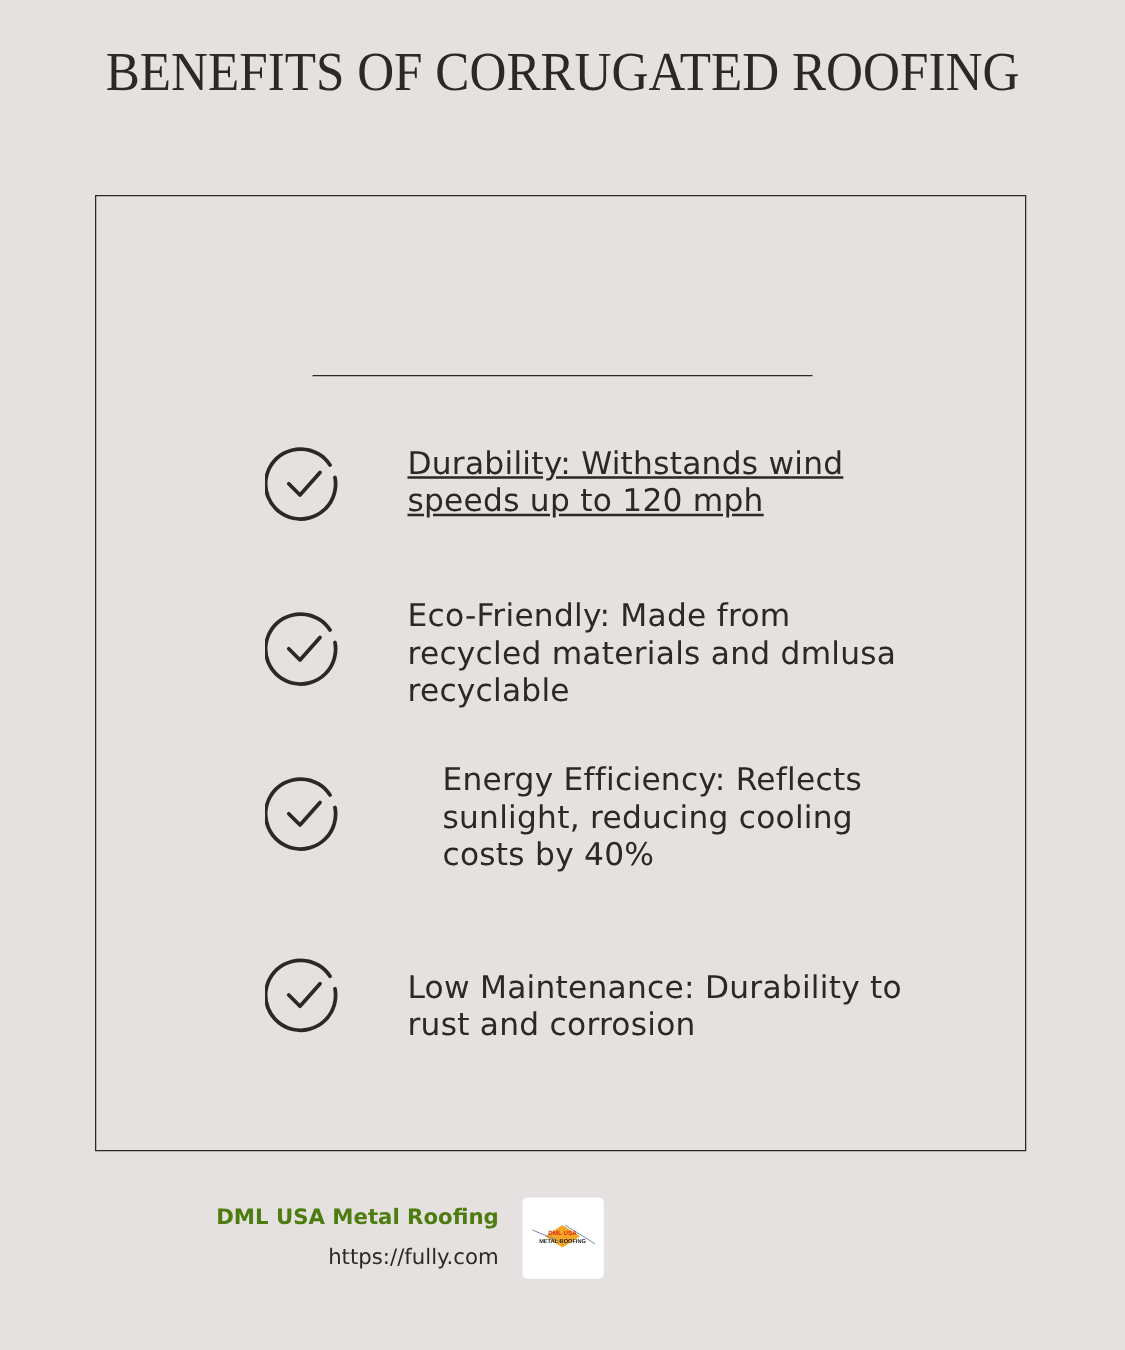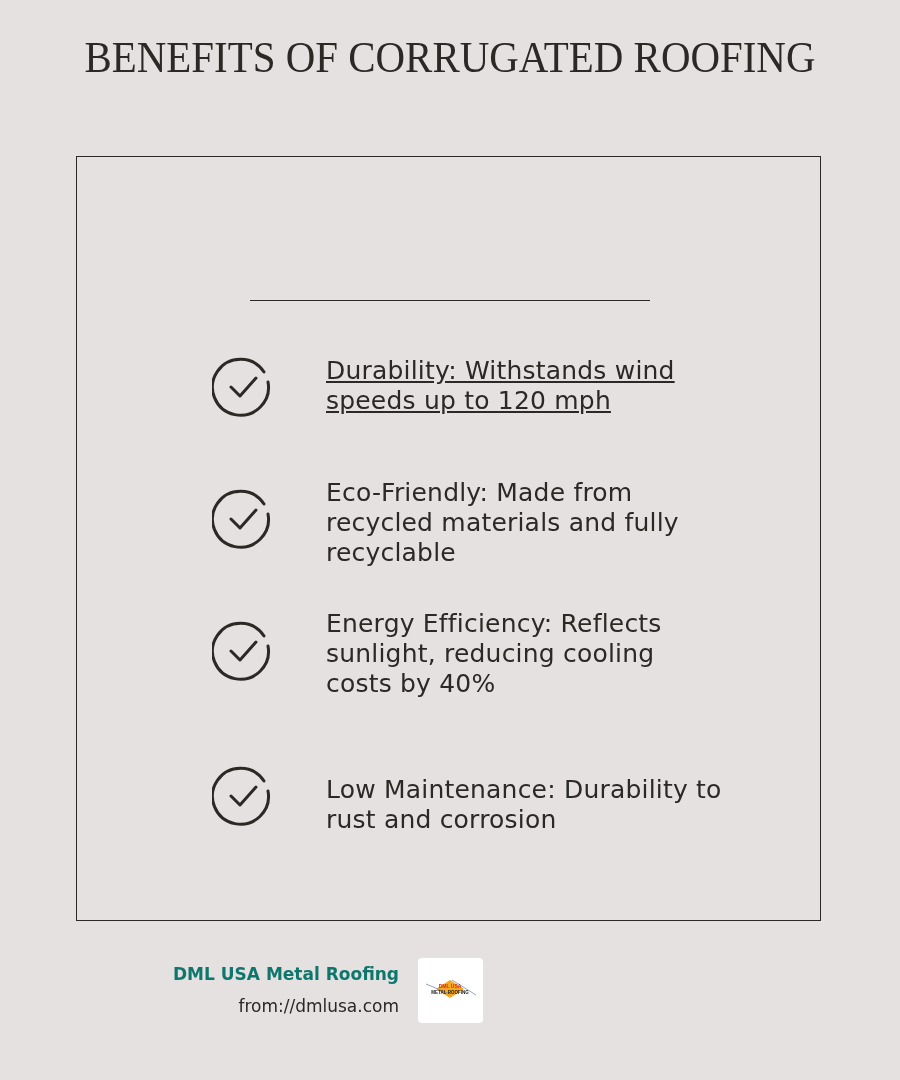--- a/index.html
+++ b/index.html
@@ -55,21 +55,21 @@
       line-height: 30px;
       color: #2b2826;
       letter-spacing: 0.2px;
     }
     .brand-name {
       position: absolute;
       right: 501px; top: 964px;
       font-family: "DejaVu Sans", sans-serif;
       font-weight: bold;
       font-size: 17px;
-      color: #0f766e;
+      color: #4d7c0f;
       white-space: nowrap;
     }
     .brand-url {
       position: absolute;
       right: 501px; top: 996px;
       font-family: "DejaVu Sans", sans-serif;
       font-size: 17px;
       color: #2b2826;
       white-space: nowrap;
     }
@@ -95,41 +95,41 @@
     <polyline points="19,31 28,40 44,22" fill="none" stroke="#2b2826" stroke-width="3" stroke-linecap="round" stroke-linejoin="round"></polyline>
   </svg>
   <div class="text" style="top:0;text-decoration:underline;">Durability: Withstands wind speeds up to 120 mph</div>
 </div>
 
 <div class="benefit" style="top:478px;">
   <svg class="icon" style="top:10px;" viewBox="0 0 62 62">
     <path d="M52 16 A28 28 0 1 0 56 26" fill="none" stroke="#2b2826" stroke-width="3" stroke-linecap="round"></path>
     <polyline points="19,31 28,40 44,22" fill="none" stroke="#2b2826" stroke-width="3" stroke-linecap="round" stroke-linejoin="round"></polyline>
   </svg>
-  <div class="text" style="top:0;">Eco-Friendly: Made from recycled materials and fully recyclable</div>
+  <div class="text" style="top:0;">Eco-Friendly: Made from recycled materials and dmlusa recyclable</div>
 </div>
 
 <div class="benefit" style="top:609px;">
   <svg class="icon" style="top:11px;" viewBox="0 0 62 62">
     <path d="M52 16 A28 28 0 1 0 56 26" fill="none" stroke="#2b2826" stroke-width="3" stroke-linecap="round"></path>
     <polyline points="19,31 28,40 44,22" fill="none" stroke="#2b2826" stroke-width="3" stroke-linecap="round" stroke-linejoin="round"></polyline>
   </svg>
-  <div class="text" style="top:0;">Energy Efficiency: Reflects sunlight, reducing cooling costs by 40%</div>
+  <div class="text" style="top:0;margin-left:28px;">Energy Efficiency: Reflects sunlight, reducing cooling costs by 40%</div>
 </div>
 
 <div class="benefit" style="top:765px;">
   <svg class="icon" style="top:0;" viewBox="0 0 62 62">
     <path d="M52 16 A28 28 0 1 0 56 26" fill="none" stroke="#2b2826" stroke-width="3" stroke-linecap="round"></path>
     <polyline points="19,31 28,40 44,22" fill="none" stroke="#2b2826" stroke-width="3" stroke-linecap="round" stroke-linejoin="round"></polyline>
   </svg>
   <div class="text" style="top:10px;">Low Maintenance: Durability to rust and corrosion</div>
 </div>
 
 <div class="brand-name">DML USA Metal Roofing</div>
-<div class="brand-url">from://dmlusa.com</div>
+<div class="brand-url">https://fully.com</div>
 
 <div class="logo-tile">
   <svg width="65" height="65" viewBox="0 0 65 65">
     <polygon points="32,22 46,31 32,40 18,31" fill="#f5a623"></polygon>
     <line x1="8" y1="26" x2="32" y2="36" stroke="#7a8bb0" stroke-width="0.8"></line>
     <line x1="34" y1="22" x2="58" y2="37" stroke="#7a8bb0" stroke-width="0.8"></line>
     <text x="32" y="30" text-anchor="middle" font-family="Liberation Sans, sans-serif" font-size="5" font-weight="bold" fill="#d62b1f">DML USA</text>
     <text x="32" y="36" text-anchor="middle" font-family="Liberation Sans, sans-serif" font-size="4.5" font-weight="bold" fill="#1a1a1a">METAL ROOFING</text>
   </svg>
 </div>

